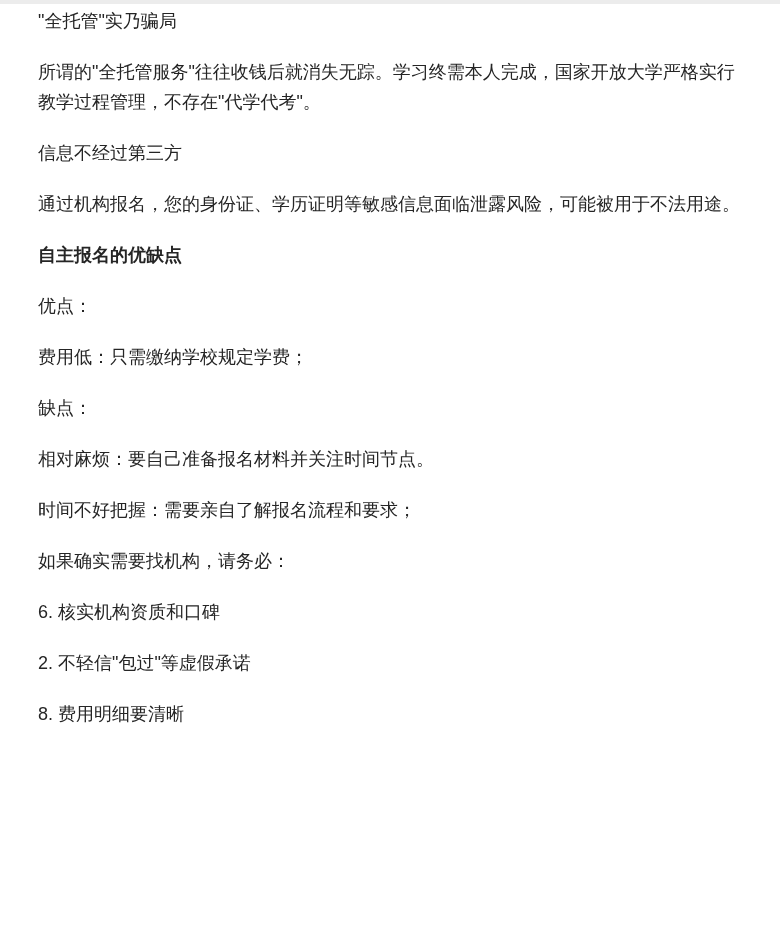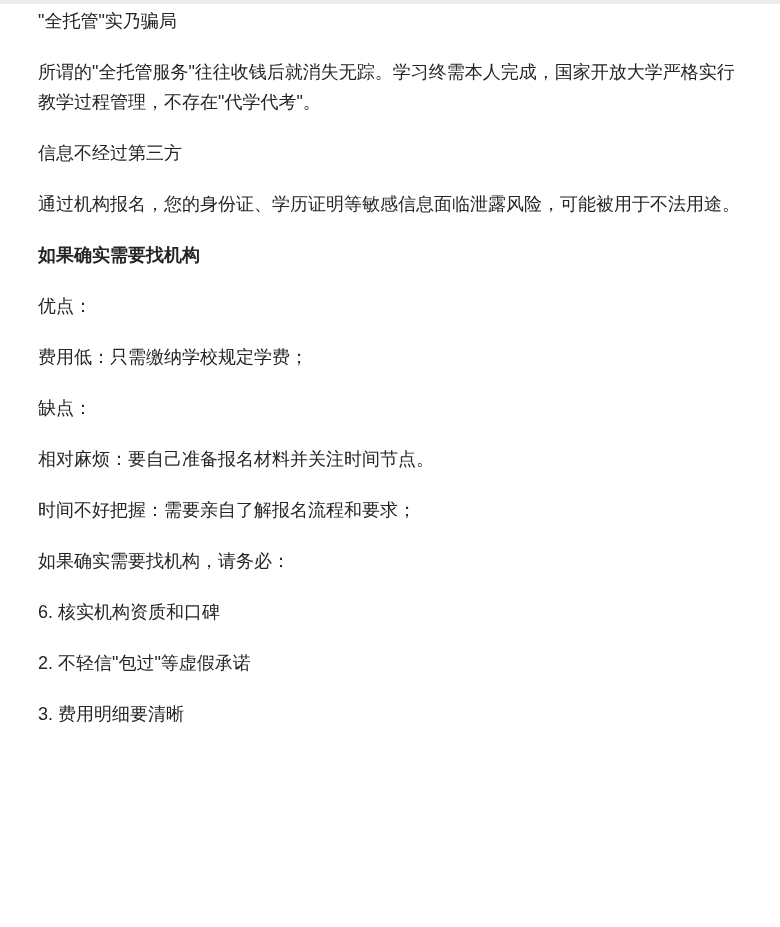--- a/index.html
+++ b/index.html
@@ -40,23 +40,23 @@
 </head>
 <body style="background: rgb(255, 255, 255);">
 
 <div class="top-strip"></div>
 
 <div class="doc">
   <p class="first-block">"全托管"实乃骗局</p>
   <p>所谓的"全托管服务"往往收钱后就消失无踪。学习终需本人完成，国家开放大学严格实行教学过程管理，不存在"代学代考"。</p>
   <p>信息不经过第三方</p>
   <p>通过机构报名，您的身份证、学历证明等敏感信息面临泄露风险，可能被用于不法用途。</p>
-  <p class="bold-heading">如果确实需要找机构</p>
+  <p class="bold-heading">自主报名的优缺点</p>
   <p>优点：</p>
   <p>费用低：只需缴纳学校规定学费；</p>
   <p>缺点：</p>
   <p>相对麻烦：要自己准备报名材料并关注时间节点。</p>
   <p>时间不好把握：需要亲自了解报名流程和要求；</p>
   <p>如果确实需要找机构，请务必：</p>
   <p>6. 核实机构资质和口碑</p>
   <p>2. 不轻信"包过"等虚假承诺</p>
-  <p>3. 费用明细要清晰</p>
+  <p>8. 费用明细要清晰</p>
 </div>
 
 </body></html>

